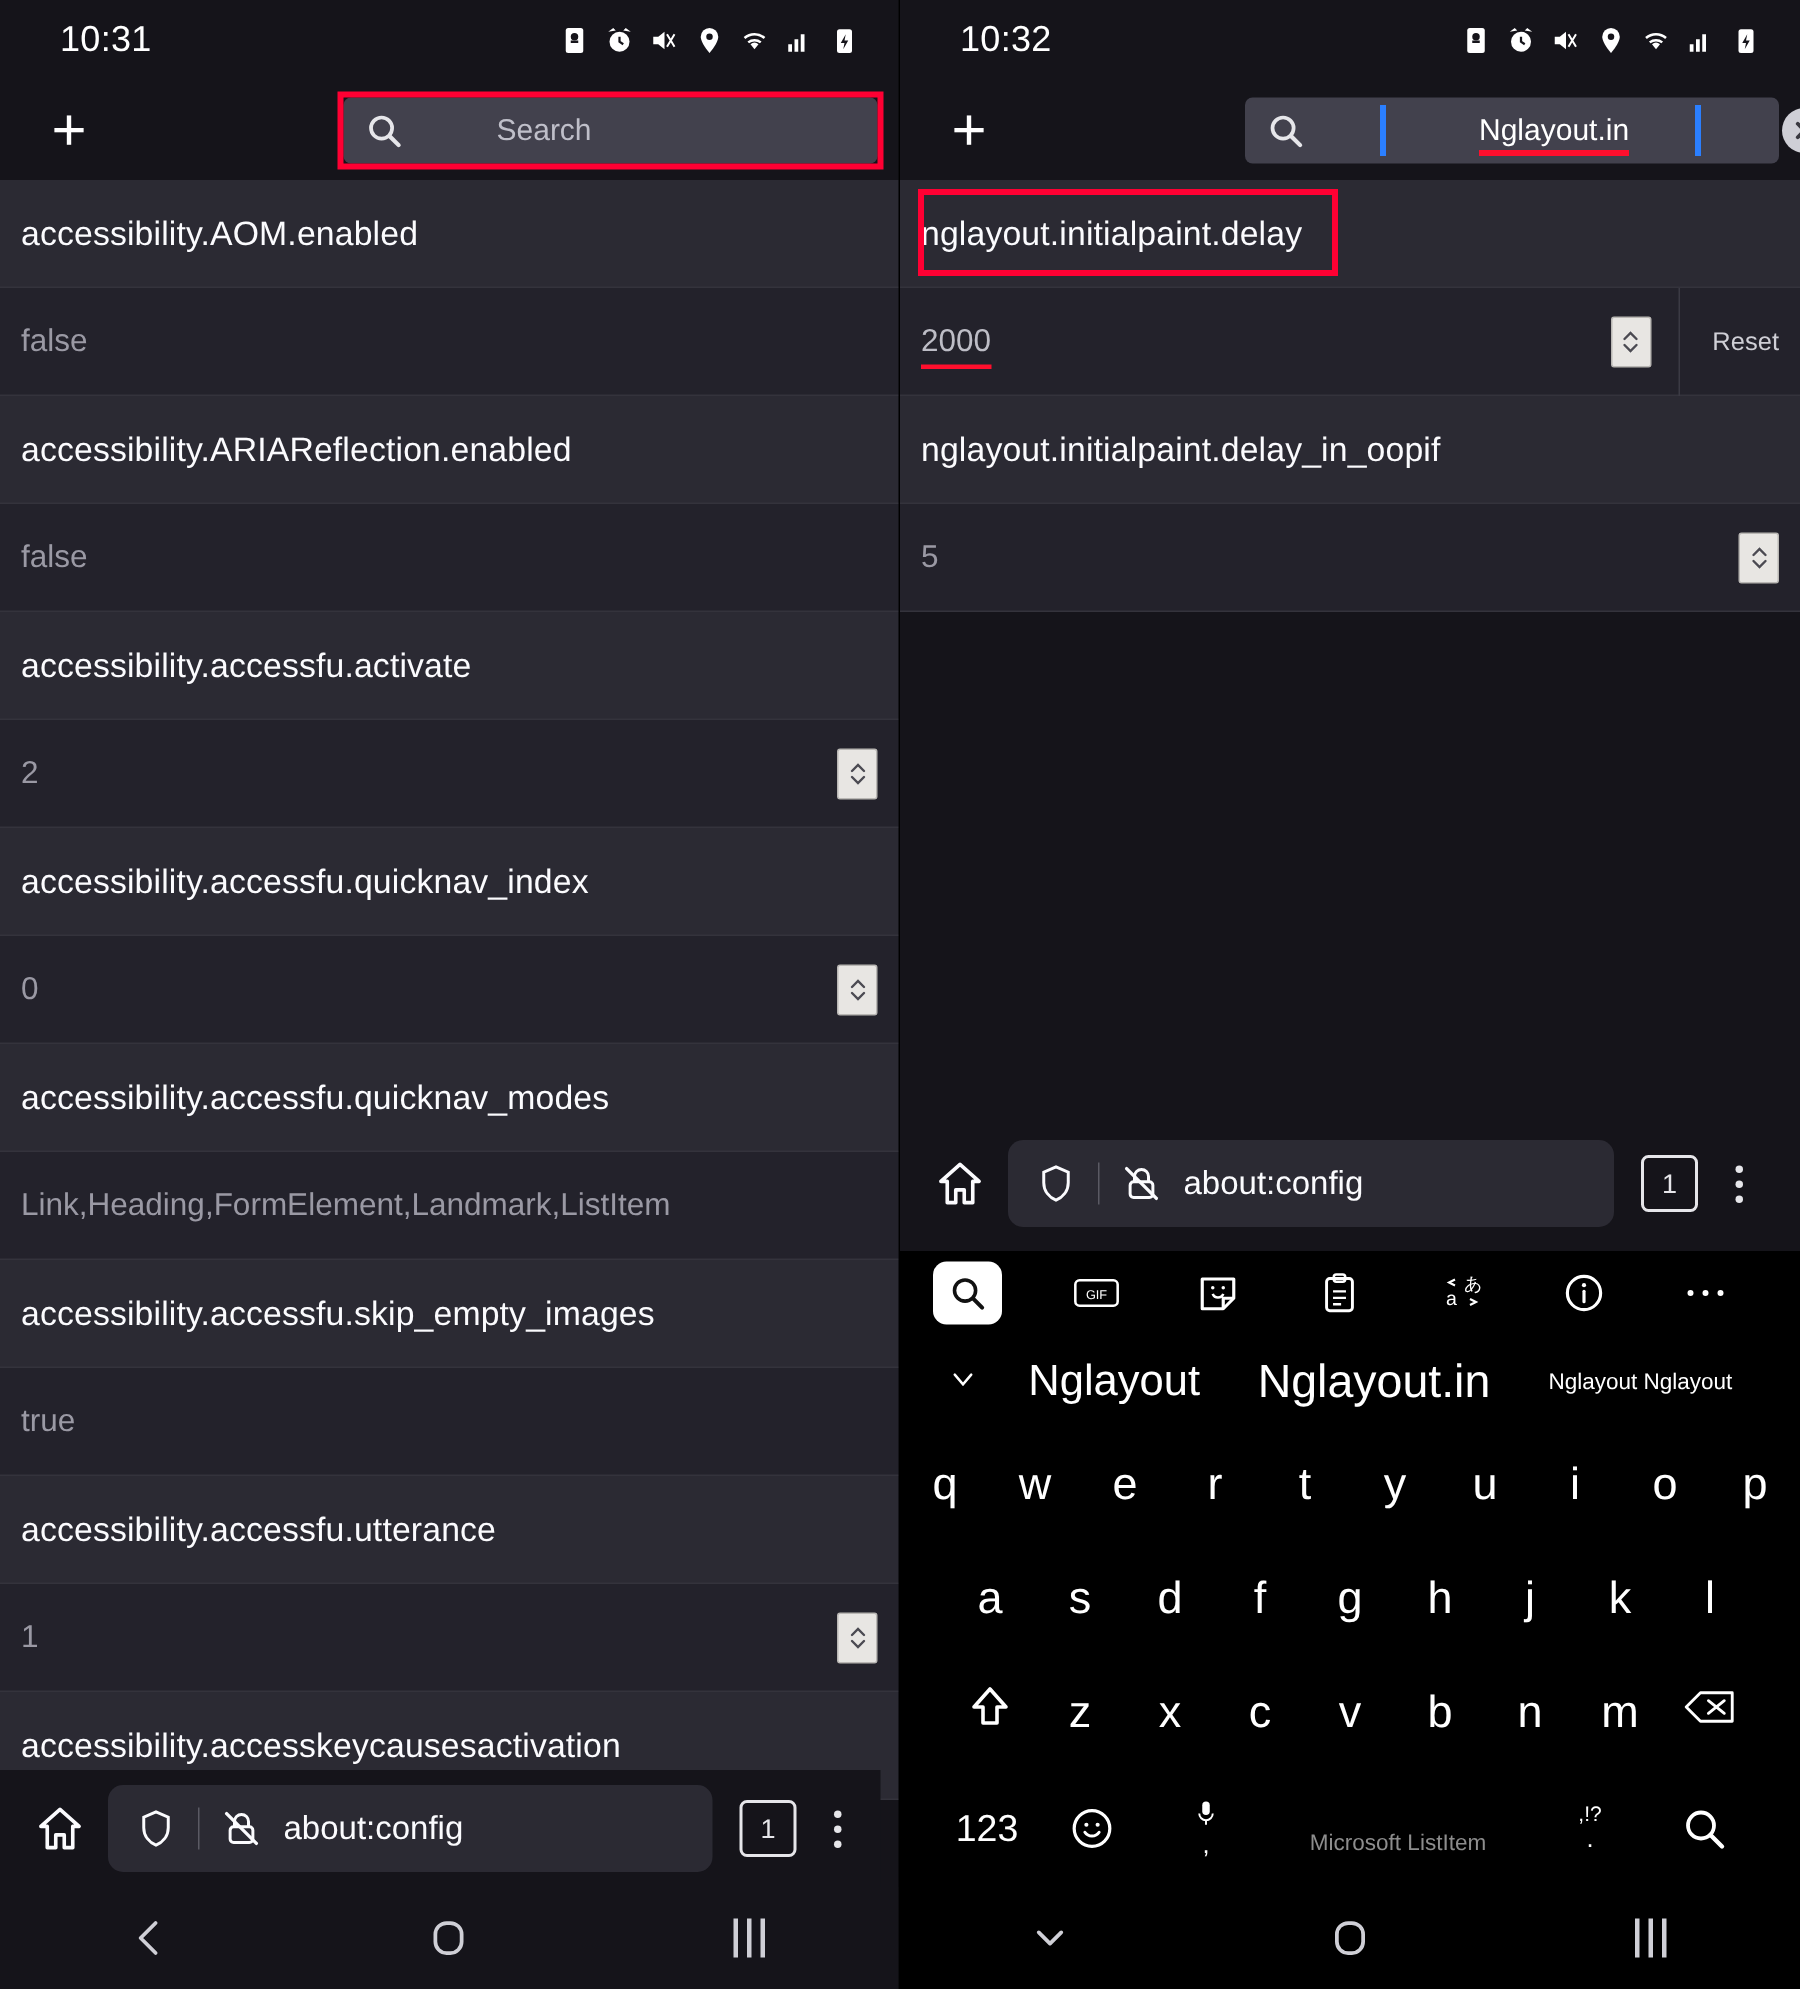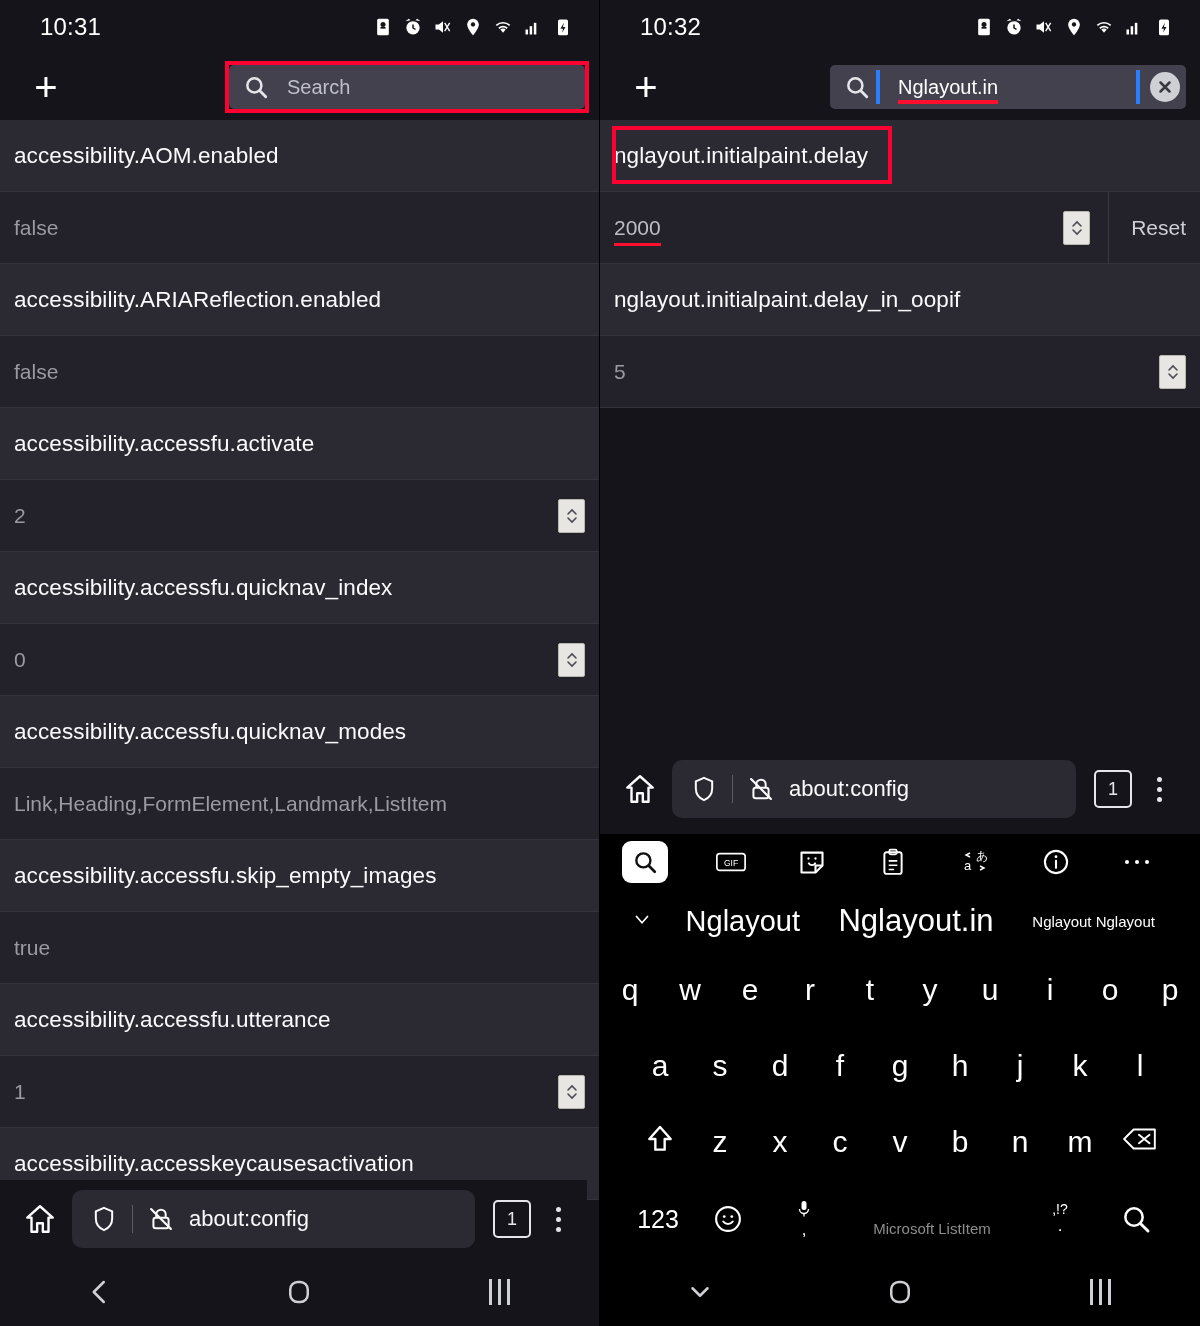--- a/index.html
+++ b/index.html
@@ -25,21 +25,21 @@
   
   .cfg-header { height: 66px; display: flex; align-items: center; padding: 0 14px 0 16px; background: #15141a; }
   .plus-btn {
     width: 60px; height: 56px; display: flex; align-items: center; justify-content: center;
     color: #fff; font-size: 40px; font-weight: 300; line-height: 1; user-select: none;
   }
   .searchwrap { position: relative; margin-left: auto; }
   .annot-red { position: absolute; border: 4px solid #ff0033; pointer-events: none; }
   .searchbar {
     width: 356px; height: 44px; background: #42414d; border-radius: 5px;
-    display: flex; align-items: center; padding: 0 6px 0 14px; position: relative;
+    display: flex; align-items: center; padding: 0 6px 0 14px; position: relative; gap: 44px;
   }
   .searchbar .mag { flex: 0 0 auto; }
   .search-text { flex: 1; margin-left: 18px; font-size: 20px; color: #bfbfc9; white-space: nowrap; }
   .search-text.typed { color: #fff; position: relative; display: inline-block; flex: 0 0 auto; }
   .search-text.typed .sp-underline {
     position: absolute; left: 0; right: 0; bottom: -5px; height: 4px; background: #ff0f2d;
   }
   .caret { width: 4px; height: 34px; background: #2b7fff; flex: 0 0 auto; }
   .caret.l { margin-left: 6px; }
   .caret.r { margin-left: auto; }
@@ -65,21 +65,21 @@
     position: absolute; left: 0; right: 0; bottom: -6px; height: 3px; background: #ff0f2d;
   }
   .spinner {
     margin-left: auto; width: 27px; height: 34px; background: #e8e6e3; border: 1px solid #b9b7b4;
     border-radius: 2px; display: flex; flex-direction: column; align-items: center; justify-content: center;
   }
   .reset-cell {
     margin-left: 18px; padding-left: 22px; border-left: 1px solid #3b3a44;
     height: 72px; display: flex; align-items: center;
   }
-  .reset-cell span { color: #cfcfd6; font-size: 21px; }
+  .reset-cell span { color: #cfcfd6; font-size: 17px; }
   .annot-pref { position: absolute; border: 4px solid #ff0033; pointer-events: none; }
 
   
   .browserbar {
     position: absolute; left: 0; right: 12px; height: 78px; background: #15141a;
     display: flex; align-items: center; padding: 0 12px;
   }
   .home-btn { width: 56px; display: flex; align-items: center; justify-content: center; }
   .urlbar {
     flex: 1; height: 58px; background: #2b2a33; border-radius: 10px;

